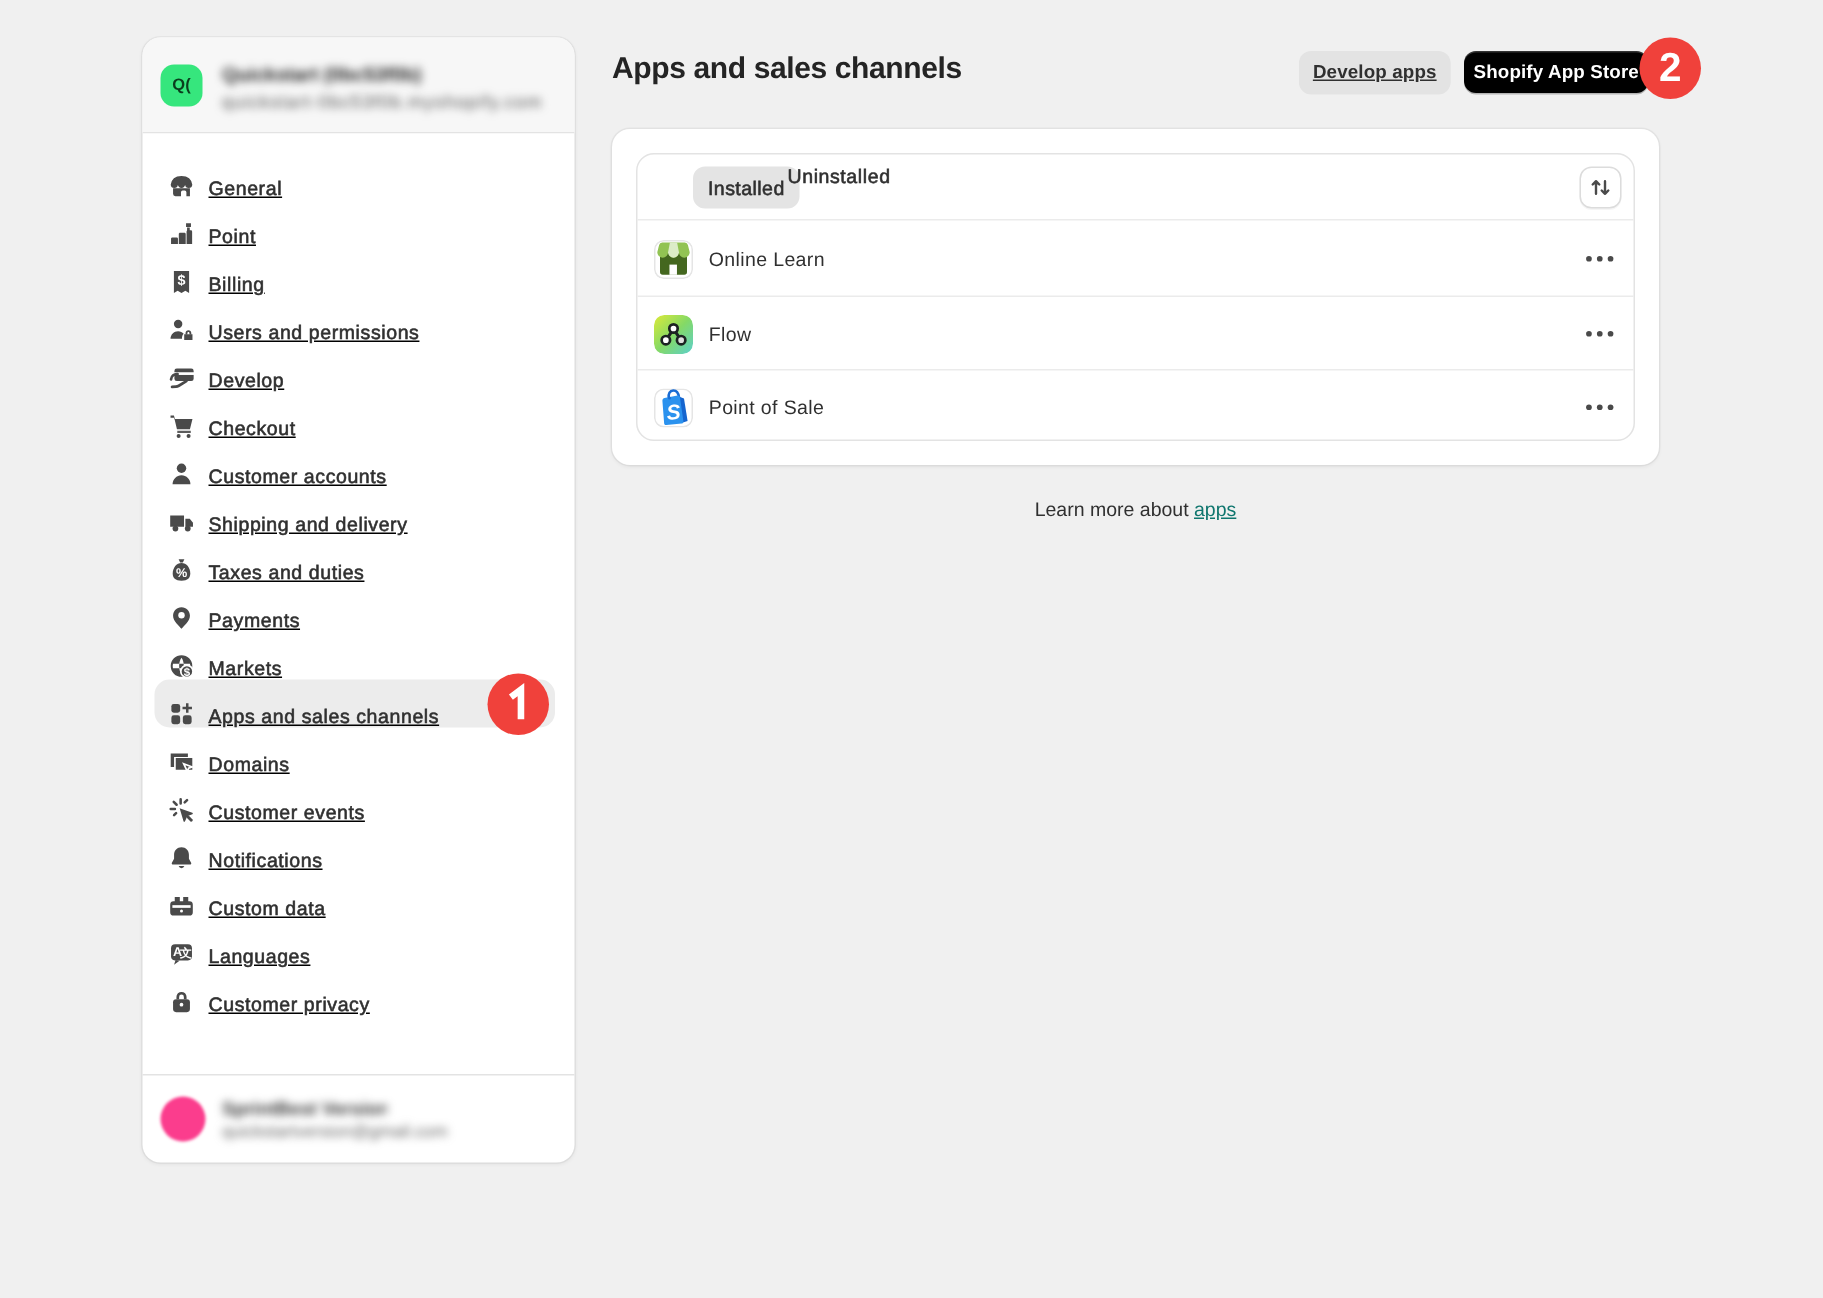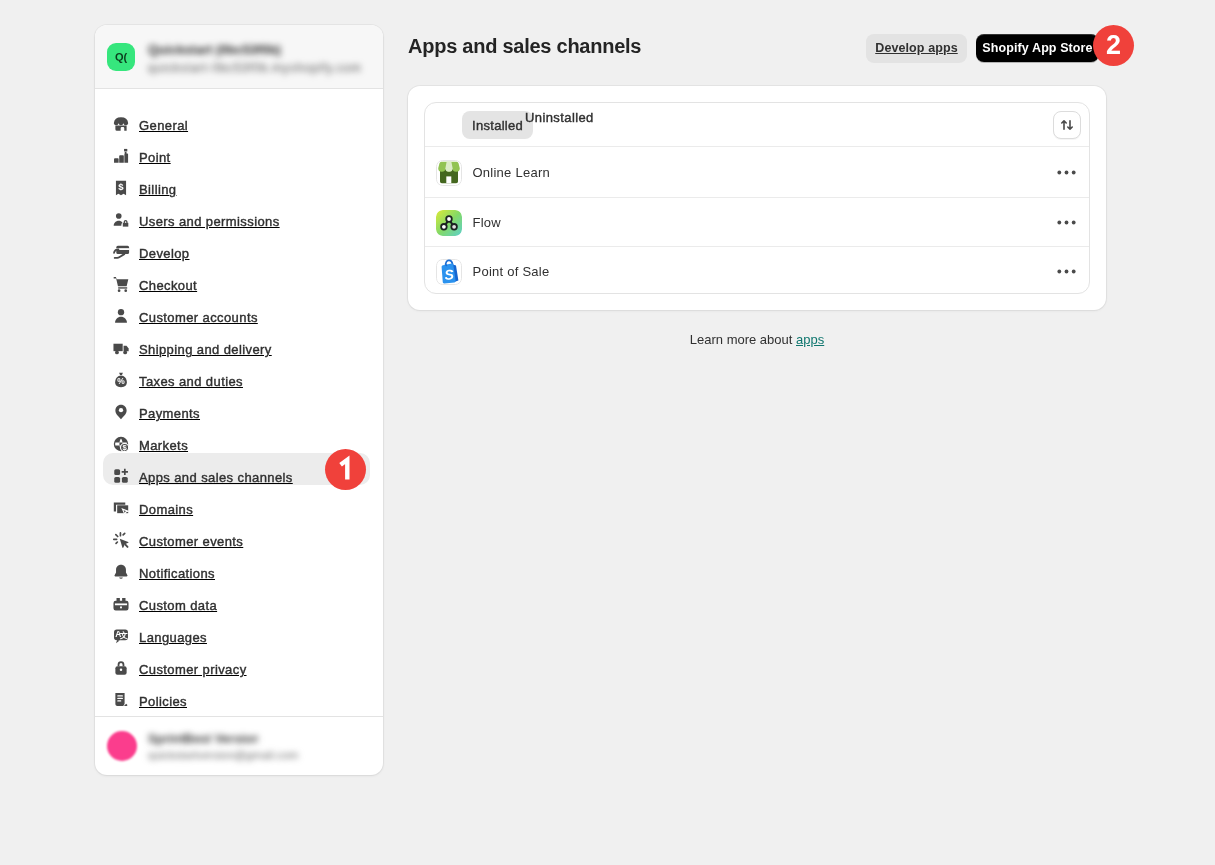--- a/index.html
+++ b/index.html
@@ -211,28 +211,20 @@
         </svg>
         <span class="lb">Languages</span>
       </div>
       <div class="item">
         <svg class="ic" viewBox="0 0 16 16" fill="#4a4a4a">
           <rect x="3" y="6.4" width="10" height="7.6" rx="1.8"></rect>
           <path d="M5 6.4V5a3 3 0 0 1 6 0v1.4H9.4V5A1.4 1.4 0 0 0 8 3.6 1.4 1.4 0 0 0 6.6 5v1.4z"></path>
           <circle cx="8" cy="9.6" r="1.1" fill="#fff"></circle>
         </svg>
         <span class="lb">Customer privacy</span>
-      </div>
-      <div class="item">
-        <svg class="ic" viewBox="0 0 16 16" fill="#4a4a4a">
-          <path d="M3 1.8h8.2v9.4c0 .2-.1.4-.2.6l-1 1.6H4.8C3.8 13.4 3 12.6 3 11.6z"></path>
-          <path d="M5.2 4.4h4M5.2 6.6h4M5.2 8.8h2.5" stroke="#fff" stroke-width="1.1" stroke-linecap="round" fill="none"></path>
-          <path d="M10.6 13.4H13c.6 0 .9-.7.5-1.1l-.9-1z"></path>
-        </svg>
-        <span class="lb">Policies</span>
       </div>
     </nav>
   <div class="badge" id="badge1">
       <svg width="41" height="41" viewBox="0 0 41 41">
         <path d="M22.3 30.5 V10.8 L15.6 15.8" fill="none" stroke="#fff" stroke-width="4.4"></path>
       </svg>
     </div>
   <div id="sidefoot">
     <div class="av"></div>
     <div class="l1 blurline">SprintBest Version</div>

